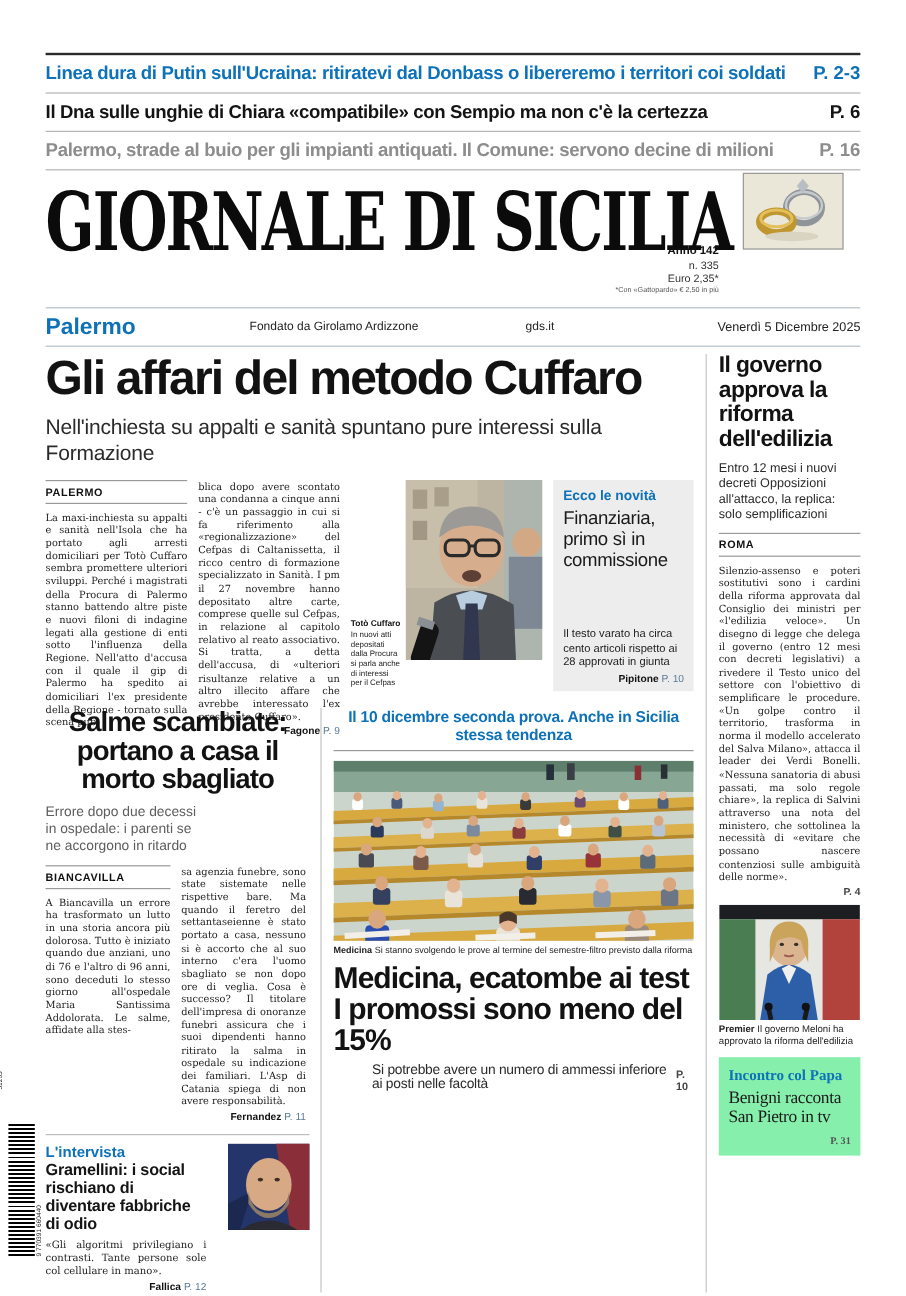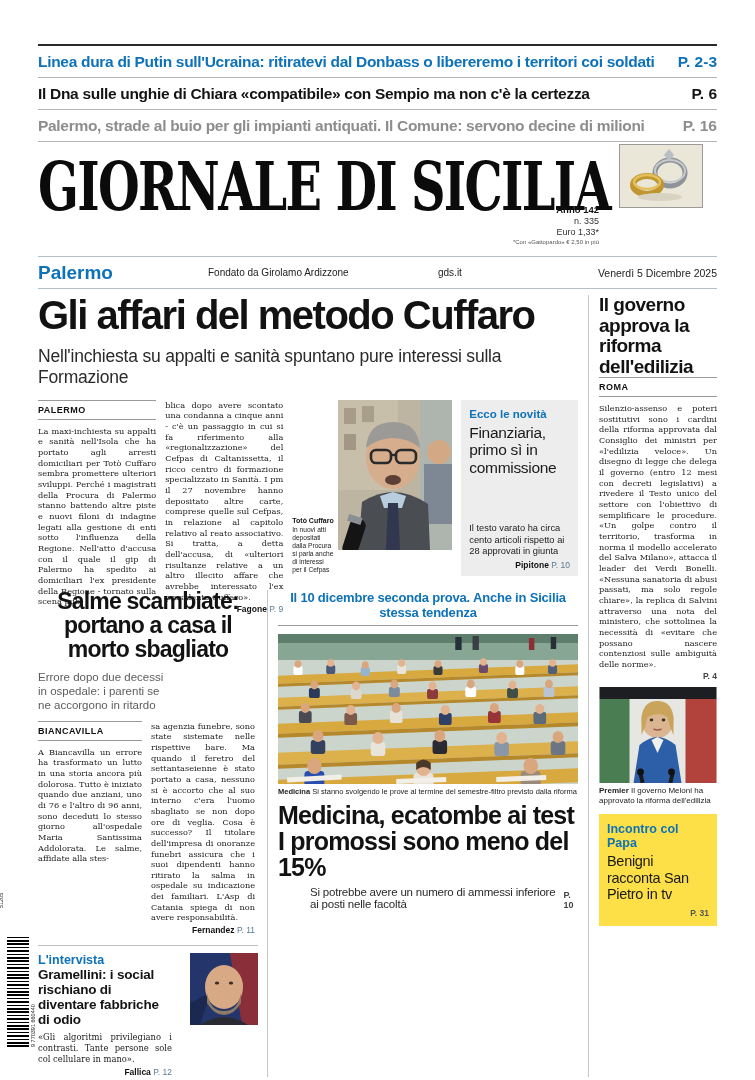--- a/index.html
+++ b/index.html
@@ -102,21 +102,21 @@
       text-align:justify;color:#1c1c1c;margin-top:5px;}
   .int-photo{width:68px;height:72px;}
 
   
   .sb-hl{font-size:19px;font-weight:bold;line-height:1.08;letter-spacing:-0.5px;color:#121212;}
   .sb-deck{font-size:10.5px;color:#2a2a2a;line-height:1.25;margin-top:7px;margin-bottom:7px;}
   .sb-pg{font-size:8.5px;color:#444;text-align:right;font-weight:bold;margin:2px 0 6px 0;}
   .sb-photo{width:100%;height:96px;display:block;}
   .sb-cap{font-size:8px;color:#222;line-height:1.25;margin-top:3px;margin-bottom:8px;}
   .sb-cap b{font-weight:bold;}
-  .papa-box{background:#fde047;padding:8px;}
+  .papa-box{background:#86efac;padding:8px;font-family:Liberation Serif, serif;}
   .papa-kicker{color:#0e72b8;font-weight:bold;font-size:12.5px;margin-bottom:3px;}
   .papa-hl{font-size:14.5px;line-height:1.12;color:#1a1a1a;letter-spacing:-0.3px;}
   .papa-pg{font-size:8.5px;font-weight:bold;color:#555;text-align:right;margin-top:6px;}
 
   
   .ad-wrap{margin-top:10px;border-top:1px solid #cccccc;padding-top:10px;}
 
   
   .barcode{position:absolute;left:7px;top:935px;width:22px;height:112px;
       background:repeating-linear-gradient(0deg,#000 0 1.6px,#fff 1.6px 3.4px);}
@@ -155,21 +155,21 @@
         <ellipse cx="50" cy="26" rx="15" ry="11" fill="none" stroke="#c6cacd" stroke-width="2"></ellipse>
         <path d="M44 10 l5 -6 5 6 -5 6 z" fill="#b9bec3"></path>
         <ellipse cx="27" cy="40" rx="14" ry="9" fill="none" stroke="#bf962f" stroke-width="6"></ellipse>
         <ellipse cx="27" cy="37" rx="13" ry="7" fill="none" stroke="#e4c05c" stroke-width="2.5"></ellipse>
         <ellipse cx="40" cy="52" rx="22" ry="4" fill="#d9d4c2"></ellipse>
       </svg>
     </div>
     <div class="issue-block">
       <div class="b1">Anno 142</div>
       <div class="b2">n. 335</div>
-      <div class="b3">Euro 1,33*</div>
+      <div class="b3">Euro 2,35*</div>
       <div class="b4">*Con «Gattopardo» € 2,50 in più</div>
     </div>
   </div>
 
   <div class="dateline">
     <div class="dl-edition">Palermo</div>
     <div class="dl-founded">Fondato da Girolamo Ardizzone</div>
     <div class="dl-site">gds.it</div>
     <div class="dl-date">Venerdì 5 Dicembre 2025</div>
   </div>
@@ -433,20 +433,21 @@
             <div class="medi-pg">P. 10</div>
           </div>
         </div>
       </div>
     </div>
 
     <div class="v-div"></div>
 
     <div class="sidebar">
       <div class="sb-hl">Il governo approva la riforma dell'edilizia</div>
+      <div class="sb-deck">Entro 12 mesi i nuovi decreti Opposizioni all'attacco, la replica: solo semplificazioni</div>
       <div class="kicker">ROMA</div>
       <div class="serif">Silenzio-assenso e poteri sostitutivi sono i cardini della riforma approvata dal Consiglio dei ministri per «l'edilizia veloce». Un disegno di legge che delega il governo (entro 12 mesi con decreti legislativi) a rivedere il Testo unico del settore con l'obiettivo di semplificare le procedure. «Un golpe contro il territorio, trasforma in norma il modello accelerato del Salva Milano», attacca il leader dei Verdi Bonelli. «Nessuna sanatoria di abusi passati, ma solo regole chiare», la replica di Salvini attraverso una nota del ministero, che sottolinea la necessità di «evitare che possano nascere contenziosi sulle ambiguità delle norme».</div>
       <div class="sb-pg">P. 4</div>
       <svg class="sb-photo" viewBox="0 0 117 96">
         <rect width="117" height="96" fill="#e6e6e2"></rect>
         <rect x="0" y="0" width="117" height="12" fill="#1d1e22"></rect>
         <rect x="0" y="12" width="30" height="84" fill="#4a7d52"></rect>
         <rect x="86" y="12" width="31" height="84" fill="#b2433c"></rect>
         <ellipse cx="58" cy="34" rx="16" ry="17" fill="#dbb490"></ellipse>
         <path d="M42 30 Q44 14 58 14 Q72 14 74 30 L74 48 Q70 40 68 30 Q60 24 48 30 Q46 40 42 48 Z" fill="#caa45a"></path>

